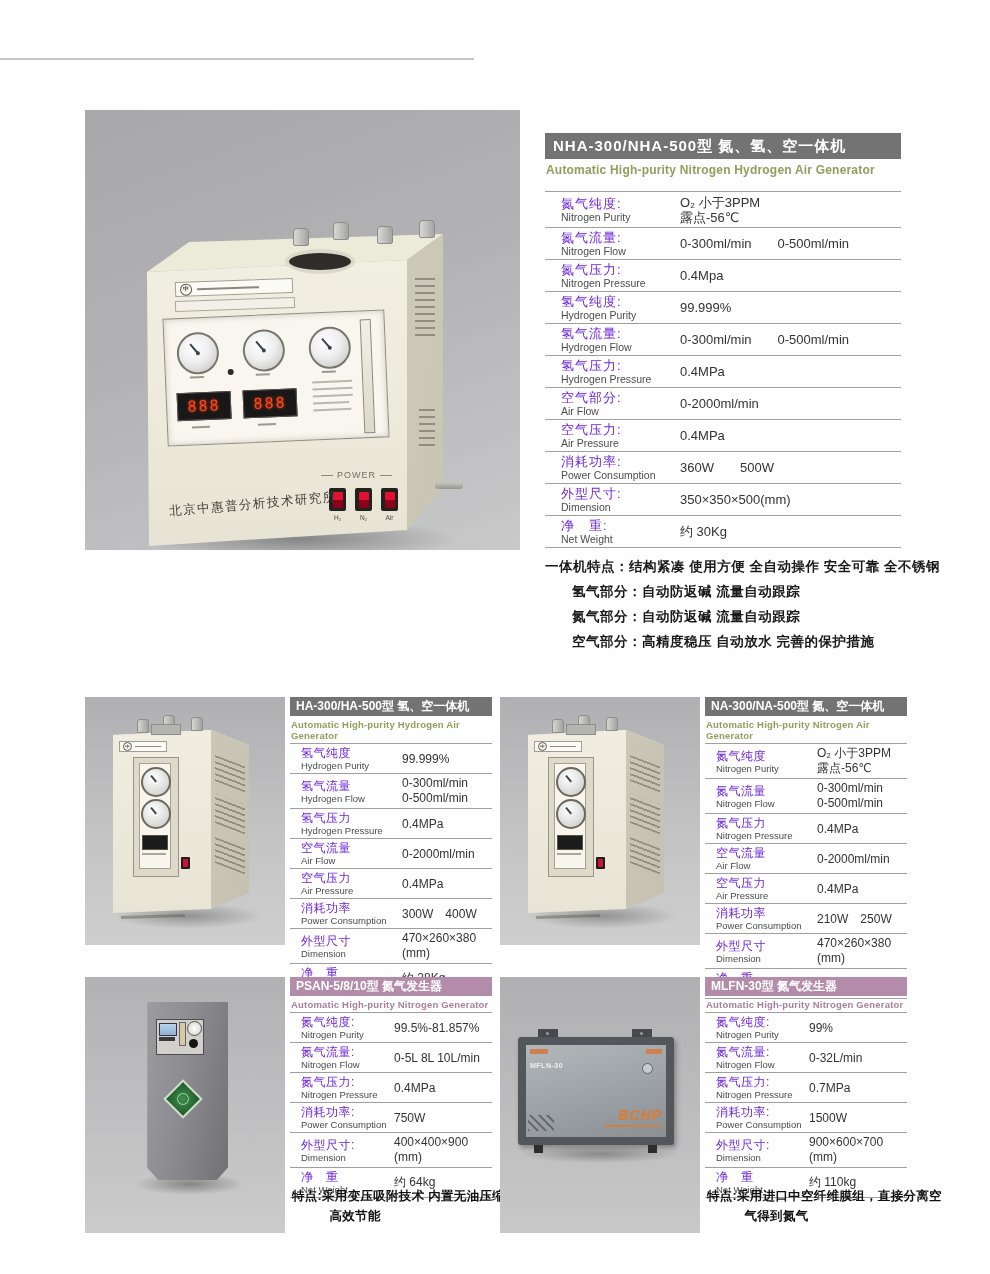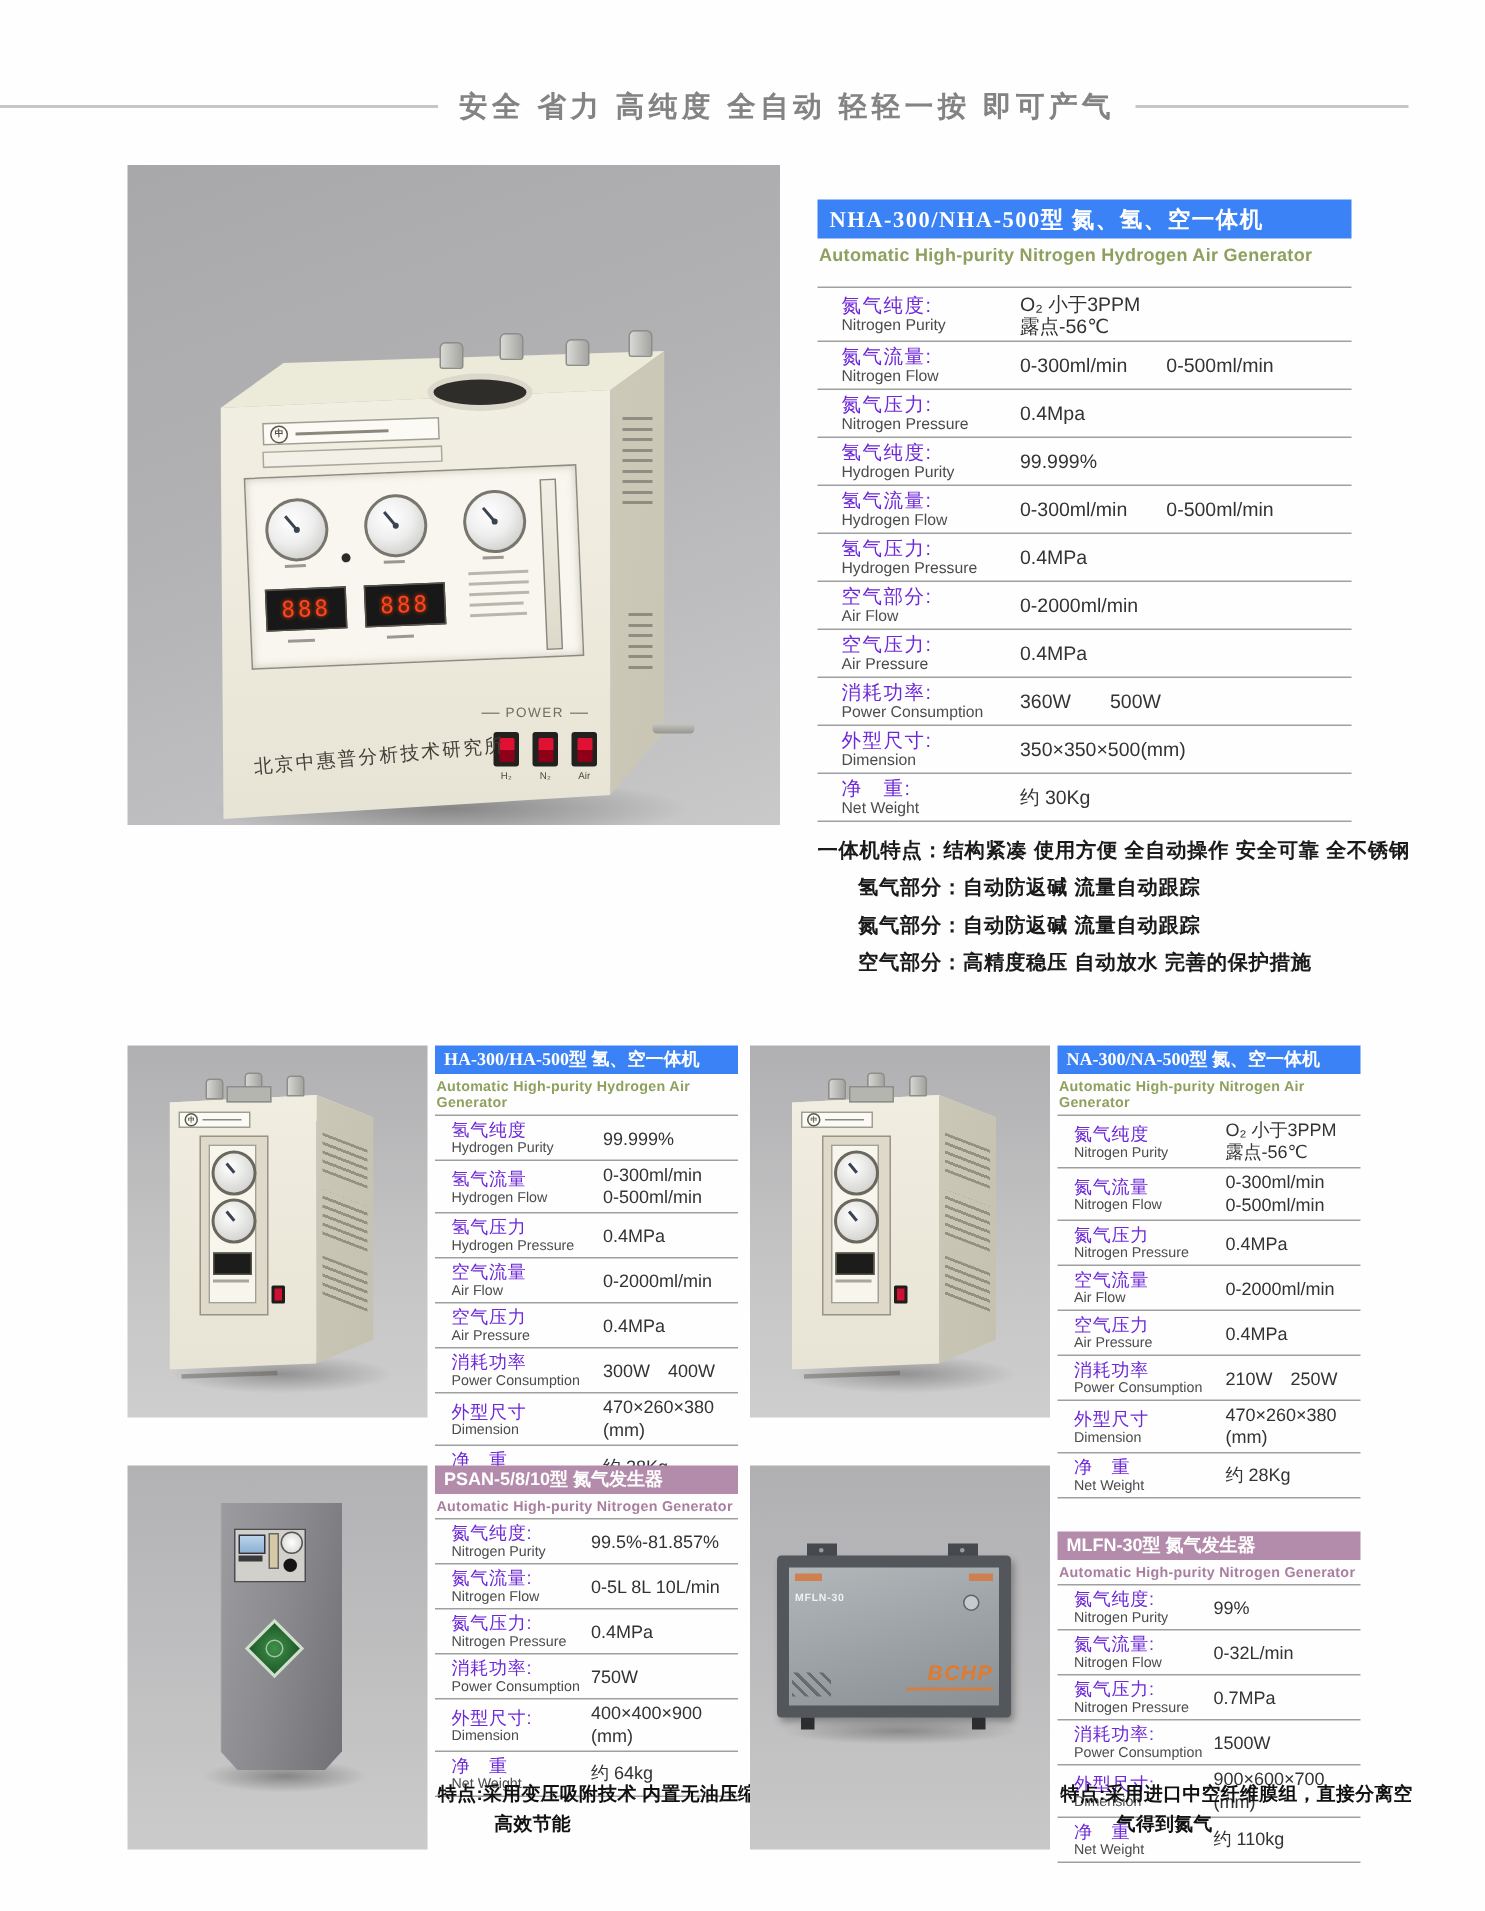--- a/index.html
+++ b/index.html
@@ -10,21 +10,21 @@
   #hdr{position:absolute;top:58px;left:0;right:0;display:flex;align-items:center;}
   #hdr .rl{height:2px;background:#c6c6c6;}
   #hdr .rl.l{width:292px;}
   #hdr .ttl{margin:0 14px;font-size:19px;font-weight:bold;color:#838383;letter-spacing:3px;white-space:nowrap;}
   #hdr .rl.r{width:182px;}
 
   
   .spec{position:absolute;}
   .tbar{height:26px;display:flex;align-items:center;padding-left:8px;color:#fff;font-weight:bold;
         font-size:15px;letter-spacing:1px;}
-  .bg-green{background:#3b82f6;font-family:Liberation Serif, serif;}
+  .bg-green{background:#737373;}
   .bg-mauve{background:#b48cab;}
   .sub{font-weight:bold;font-size:12px;margin:4px 0 14px 1px;letter-spacing:.2px;}
   .c-green{color:#8fa05e;}
   .c-mauve{color:#a87fa0;}
   .st{border-top:1px solid #9f9f9f;}
   .sr{display:flex;align-items:center;border-bottom:1px solid #9f9f9f;min-height:26px;padding:2px 0;}
   .sr.tall{min-height:31px;}
   .sl{width:135px;padding-left:16px;box-sizing:border-box;}
   .zh{font-size:13px;color:#6d28d9;letter-spacing:1px;line-height:15px;}
   .en{font-size:10.5px;color:#4c4c4c;line-height:12px;}
@@ -176,21 +176,20 @@
               background:repeating-linear-gradient(45deg,#686c6f 0 2px,transparent 2px 6px);}
   .m4-foot{position:absolute;top:168px;width:9px;height:8px;background:#2c2d2f;}
 </style>
 </head>
 <body>
 
 <div id="page">
 
   <div id="hdr">
     <div class="rl l"></div>
-    <div class="ttl">安全 省力 高纯度 全自动 轻轻一按 即可产气</div>
     <div class="rl r"></div>
   </div>
 
   <div class="photo ph-main">
     <div class="m1-shadow"></div>
     <div class="face m1-top"></div>
     <div class="face m1-side"></div>
     <div class="face m1-front"></div>
     <div class="port" style="left:208px;top:118px;"></div>
     <div class="port" style="left:248px;top:112px;"></div>
@@ -606,21 +605,21 @@
     <div class="m4-ctag" style="left:146px;width:16px;"></div>
     <div class="m4-model">MFLN-30</div>
     <div class="m4-btn"></div>
     <div class="m4-logo">BCHP</div>
     <div class="m4-logoline"></div>
     <div class="m4-stripes"></div>
     <div class="m4-foot" style="left:34px;"></div>
     <div class="m4-foot" style="left:148px;"></div>
   </div>
 
-  <div class="spec spec-sm spec-p" style="left:705px;top:977px;width:202px;margin-top:44px;">
+  <div class="spec spec-sm spec-p" style="left:705px;top:977px;width:202px;">
     <div class="tbar bg-mauve">MLFN-30型 氮气发生器</div>
     <div class="sub c-mauve">Automatic High-purity Nitrogen Generator</div>
     <div class="st">
       <div class="sr">
         <div class="sl">
             <div class="zh">氮气纯度:</div>
             <div class="en">Nitrogen Purity</div>
           </div>
         <div class="sv"><span class="v1">99%</span></div>
       </div>

